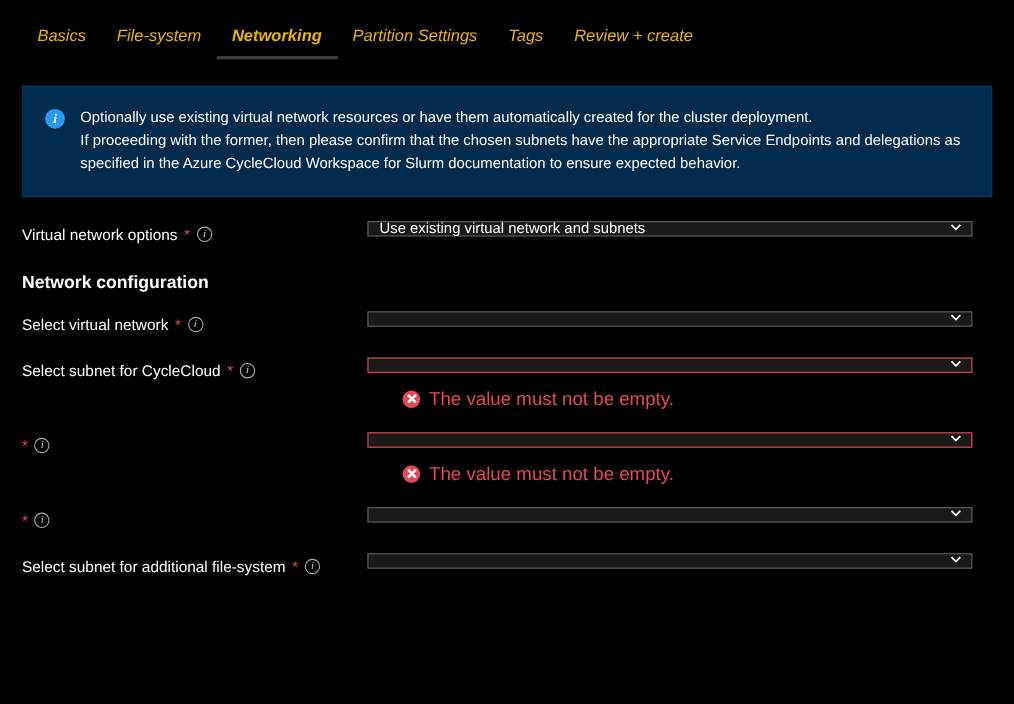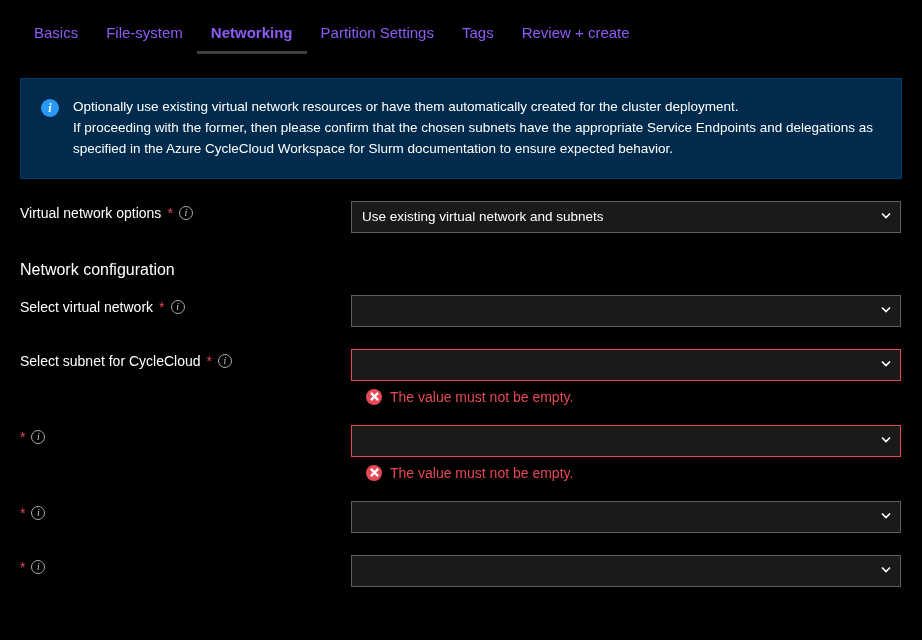--- a/index.html
+++ b/index.html
@@ -15,25 +15,26 @@
       width: 922px;
       padding: 0;
     }
     .tabs {
       display: flex;
       gap: 0;
       padding: 16px 20px 0 20px;
     }
     .tab {
       padding: 8px 14px 10px 14px;
-      color: #8b5cf6;
+      color: #eab308;
       cursor: pointer;
       font-size: 15px;
       border-bottom: 3px solid transparent;
       position: relative;
+      font-style: italic;
     }
     .tab.active {
       font-weight: 600;
       border-bottom: 3px solid #404040;
     }
     .info-box {
       background: #002b4d;
       border: 1px solid #003a66;
       margin: 24px 20px 22px 20px;
       padding: 18px 20px 18px 20px;
@@ -61,21 +62,21 @@
     }
     .info-text p + p {
     }
     .form-area {
       padding: 0 20px;
     }
     .form-row {
       display: flex;
       align-items: flex-start;
       margin-bottom: 22px;
-      gap: 21px;
+      gap: 4px;
     }
     .form-row.with-error {
       margin-bottom: 4px;
     }
     .label-col {
       width: 310px;
       flex-shrink: 0;
       display: flex;
       align-items: center;
       gap: 6px;
@@ -99,21 +100,21 @@
       font-style: italic;
       color: #cccccc;
       cursor: default;
     }
     .field-col {
       flex: 1;
       max-width: 550px;
     }
     .select {
       width: 100%;
-      height: 32px;
+      height: 14px;
       background: #1b1a19;
       border: 1px solid #605e5c;
       color: #ffffff;
       padding: 0 30px 0 10px;
       font-size: 13.5px;
       display: flex;
       align-items: center;
       justify-content: space-between;
       cursor: pointer;
       position: relative;
@@ -129,31 +130,31 @@
     }
     .chevron svg {
       width: 12px;
       height: 12px;
       fill: none;
       stroke: #ffffff;
       stroke-width: 1.6;
     }
     .section-heading {
       font-size: 16px;
-      font-weight: 400;
+      font-weight: 700;
       margin: 28px 0 16px 0;
       padding: 0 20px;
     }
     .error-row {
       display: flex;
       align-items: center;
       gap: 8px;
       margin: 8px 0 20px 346px;
       color: #e74856;
-      font-size: 14px;
+      font-size: 17px;
     }
     .error-icon {
       width: 16px;
       height: 16px;
       border-radius: 50%;
       background: #e74856;
       display: flex;
       align-items: center;
       justify-content: center;
     }
@@ -292,20 +293,21 @@
           <svg viewBox="0 0 12 12">
               <polyline points="2,4 6,8 10,4"></polyline>
             </svg>
         </span>
       </div>
     </div>
   </div>
 
   <div class="form-row">
     <div class="label-col">
+      <span>Select subnet for additional file-system</span>
       <span class="req">*</span>
       <span class="info-icon">i</span>
     </div>
     <div class="field-col">
       <div class="select">
         <span></span>
         <span class="chevron">
           <svg viewBox="0 0 12 12">
               <polyline points="2,4 6,8 10,4"></polyline>
             </svg>

